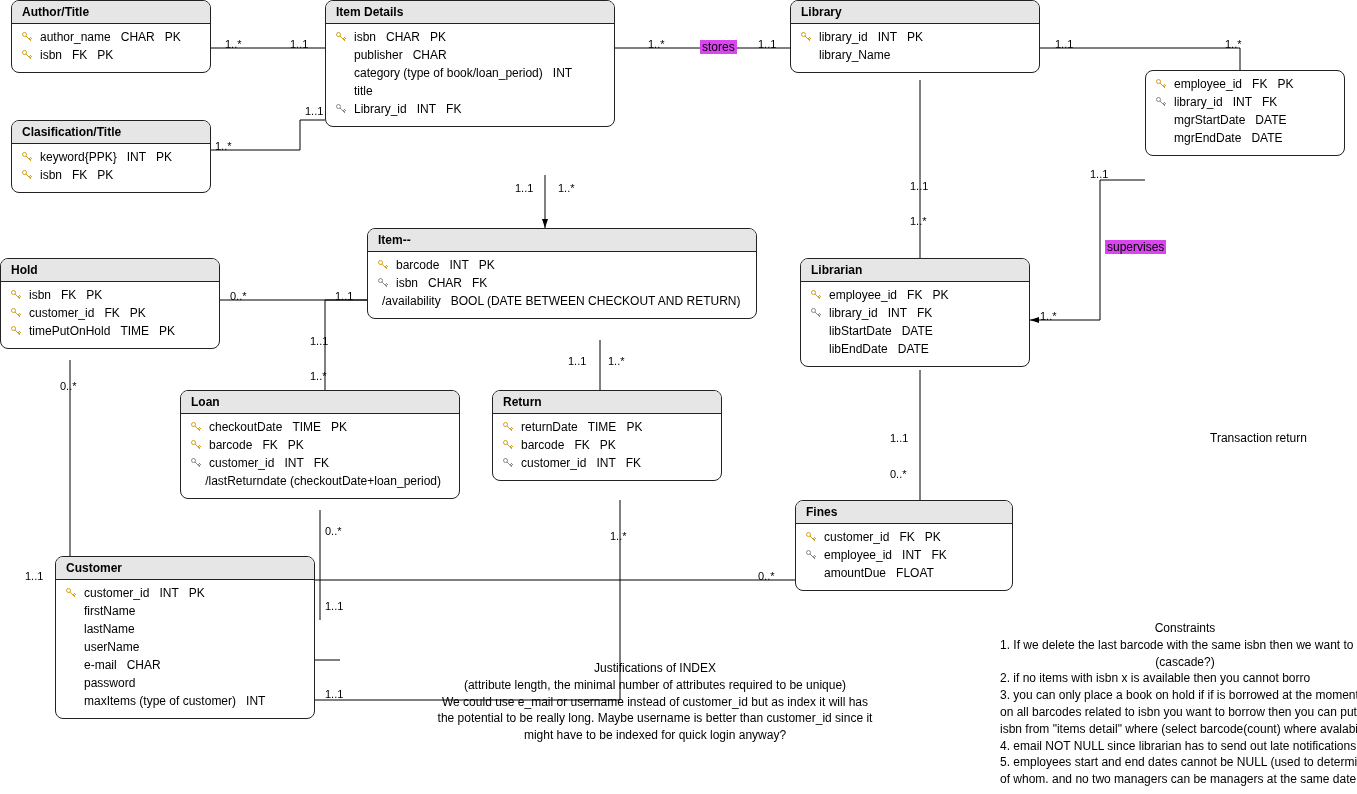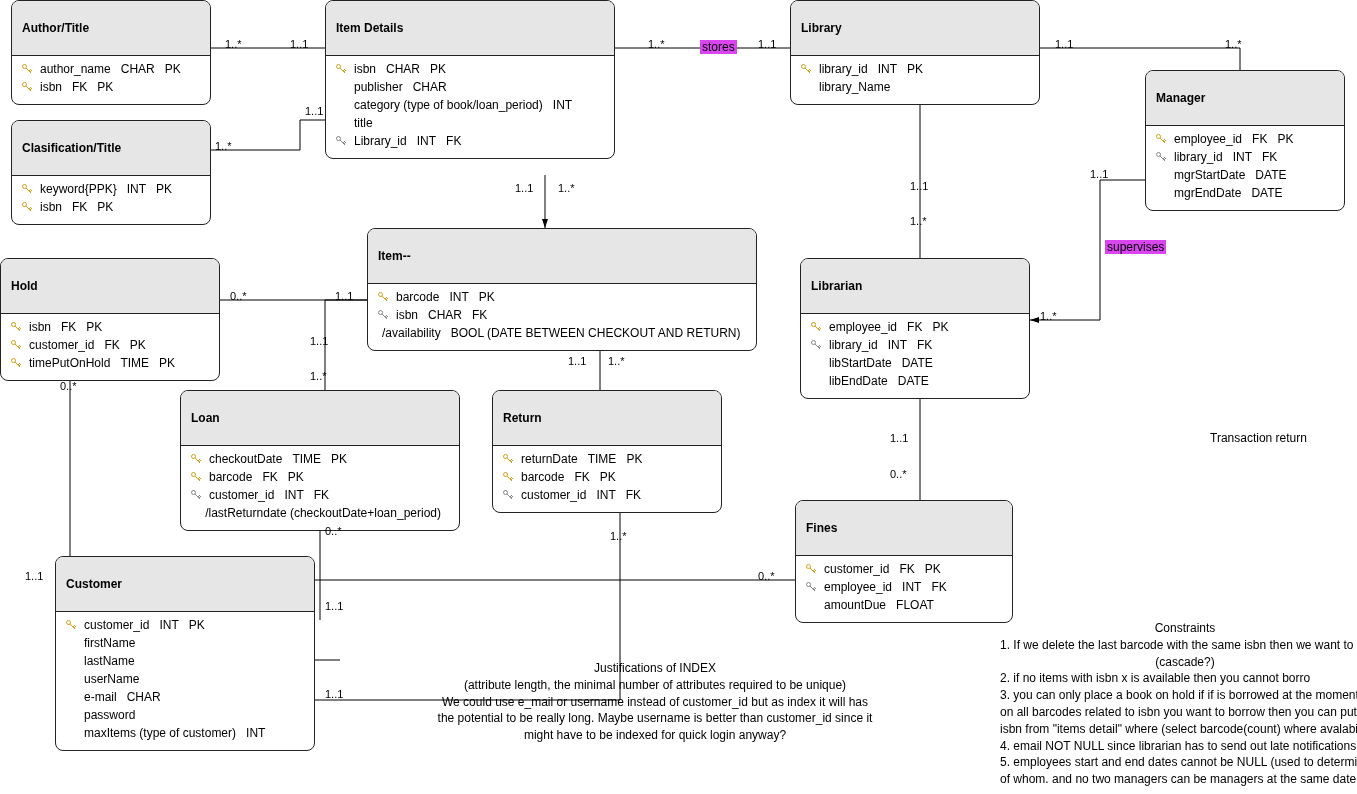--- a/index.html
+++ b/index.html
@@ -16,21 +16,21 @@
   .entity {
     position: absolute;
     background: #fff;
     border: 1px solid #222;
     border-radius: 8px;
     overflow: hidden;
   }
   .entity-header {
     background: #e6e6e6;
     border-bottom: 1px solid #222;
-    padding: 20px 10px;
+    padding: 4px 10px;
     font-weight: bold;
   }
   .entity-body {
     padding: 4px 8px 8px 8px;
   }
   .attr-row {
     display: flex;
     align-items: center;
     padding: 2px 0;
   }
@@ -420,21 +420,20 @@
           <span class="key-icon "></span>
           <span class="attr-text"><span class="name">libStartDate</span><span class="type">DATE</span></span>
         </div>
         <div class="attr-row">
           <span class="key-icon "></span>
           <span class="attr-text"><span class="name">libEndDate</span><span class="type">DATE</span></span>
         </div>
       </div>
     </div>
     <div class="entity" style="left: 1145px; top: 70px; width: 200px;">
-      <div class="entity-header">Manager</div>
       <div class="entity-body">
         <div class="attr-row">
           <span class="key-icon key-pk">
             <svg width="12" height="12" viewBox="0 0 24 24">
               <circle cx="7" cy="7" r="4" fill="none" stroke="currentColor" stroke-width="2"></circle>
               <path d="M10 10 L20 20 M16 16 L20 12 M18 18 L22 14" stroke="currentColor" stroke-width="2"></path>
             </svg>
           </span>
           <span class="attr-text"><span class="name">employee_id</span><span class="type">FK</span><span class="keydef">PK</span></span>
         </div>

